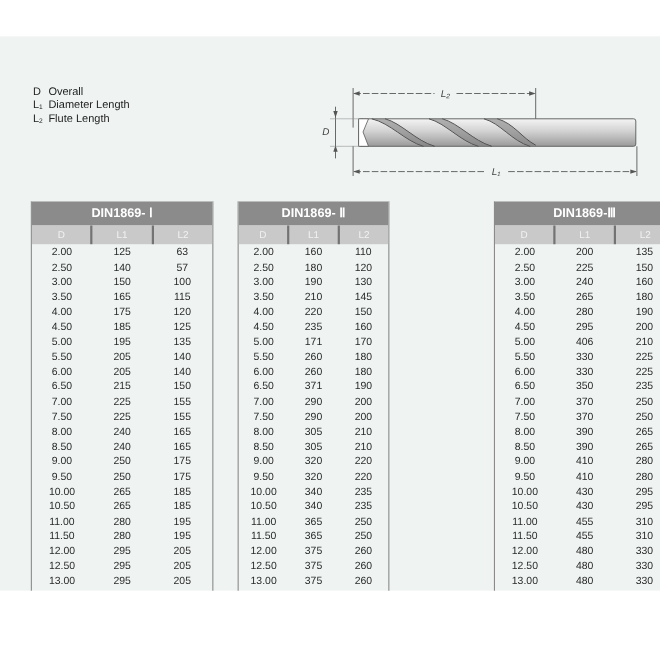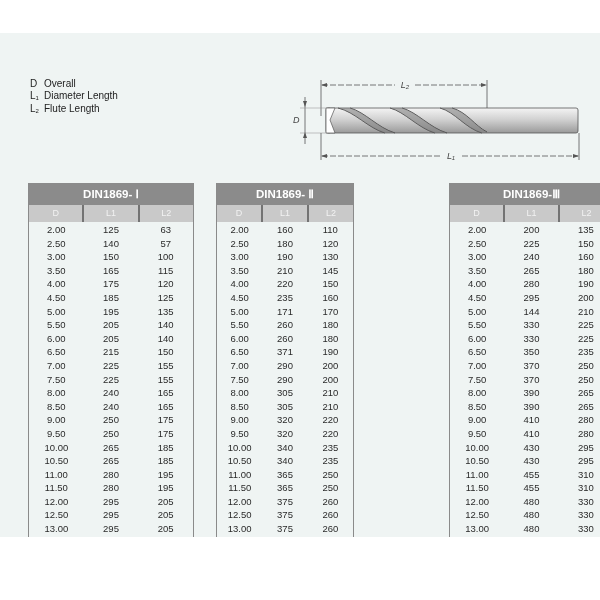--- a/index.html
+++ b/index.html
@@ -393,21 +393,21 @@
         <span>280</span>
         <span>190</span>
       </div>
       <div class="r">
         <span>4.50</span>
         <span>295</span>
         <span>200</span>
       </div>
       <div class="r">
         <span>5.00</span>
-        <span>144</span>
+        <span>406</span>
         <span>210</span>
       </div>
       <div class="r">
         <span>5.50</span>
         <span>330</span>
         <span>225</span>
       </div>
       <div class="r">
         <span>6.00</span>
         <span>330</span>

